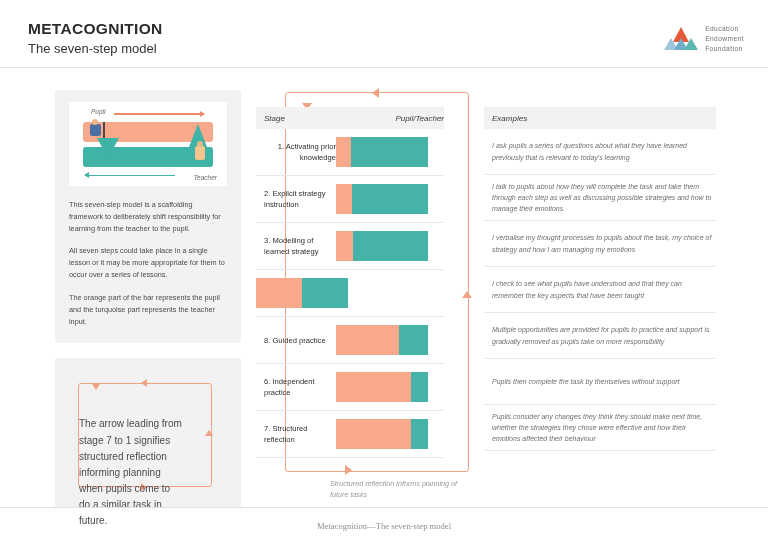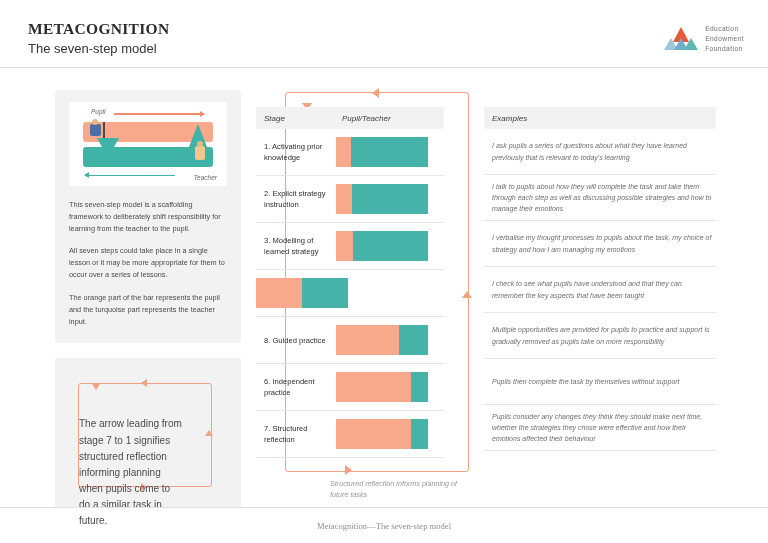--- a/index.html
+++ b/index.html
@@ -14,21 +14,21 @@
 
   
   .header{
     position:absolute;left:0;top:0;width:768px;height:68px;
     border-bottom:1px solid #e2e2e2;
     box-sizing:border-box;
   }
   .title-block{position:absolute;left:28px;top:20px;}
   .main-title{
     font-size:15.5px;font-weight:bold;letter-spacing:.3px;
-    color:#2b2b2b;line-height:1.15;margin:0;font-family:Liberation Serif, serif;
+    color:#2b2b2b;line-height:1.15;margin:0;
   }
   .sub-title{
     font-size:13px;font-weight:normal;color:#333;
     line-height:1.2;margin:3px 0 0 0;
   }
 
   
   .logo{position:absolute;right:24px;top:24px;display:flex;align-items:center;gap:7px;}
   .logo-mark{position:relative;width:34px;height:24px;}
   .tri{position:absolute;width:0;height:0;}
@@ -153,33 +153,33 @@
   }
   .lh-up{
     left:150px;top:72px;
     border-left:4.5px solid transparent;border-right:4.5px solid transparent;
     border-bottom:6px solid #F3A183;
   }
 
   
   .stage-col{position:absolute;left:256px;top:107px;width:188px;}
   .row-head{
-    background:#f2f2f2;height:22px;display:flex;align-items:center;
+    background:#f2f2f2;height:22px;display:flex;align-items:center;justify-content:space-between;
   }
   .row-head .cell-stage{
     width:78px;padding-left:8px;font-size:8px;font-style:italic;color:#3a3a3a;
   }
   .row-head .cell-pt{
     font-size:8px;font-style:italic;color:#3a3a3a;
   }
   .stage-row{
     height:46px;display:flex;align-items:center;
     border-bottom:1px solid #e6e6e6;
   }
-  .stage-row:first-of-type{border-top:none;}
+  .stage-row:first-of-type{border-top:none;text-align:right;}
   .stage-label{
     width:80px;padding-left:8px;box-sizing:border-box;
     font-size:7.6px;line-height:1.45;color:#2f2f2f;
   }
   .bar{
     width:92px;height:30px;display:flex;overflow:hidden;
   }
   .bar .seg-orange{background:#F8A98C;height:100%;}
   .bar .seg-teal{background:#45B3A8;height:100%;}
 

